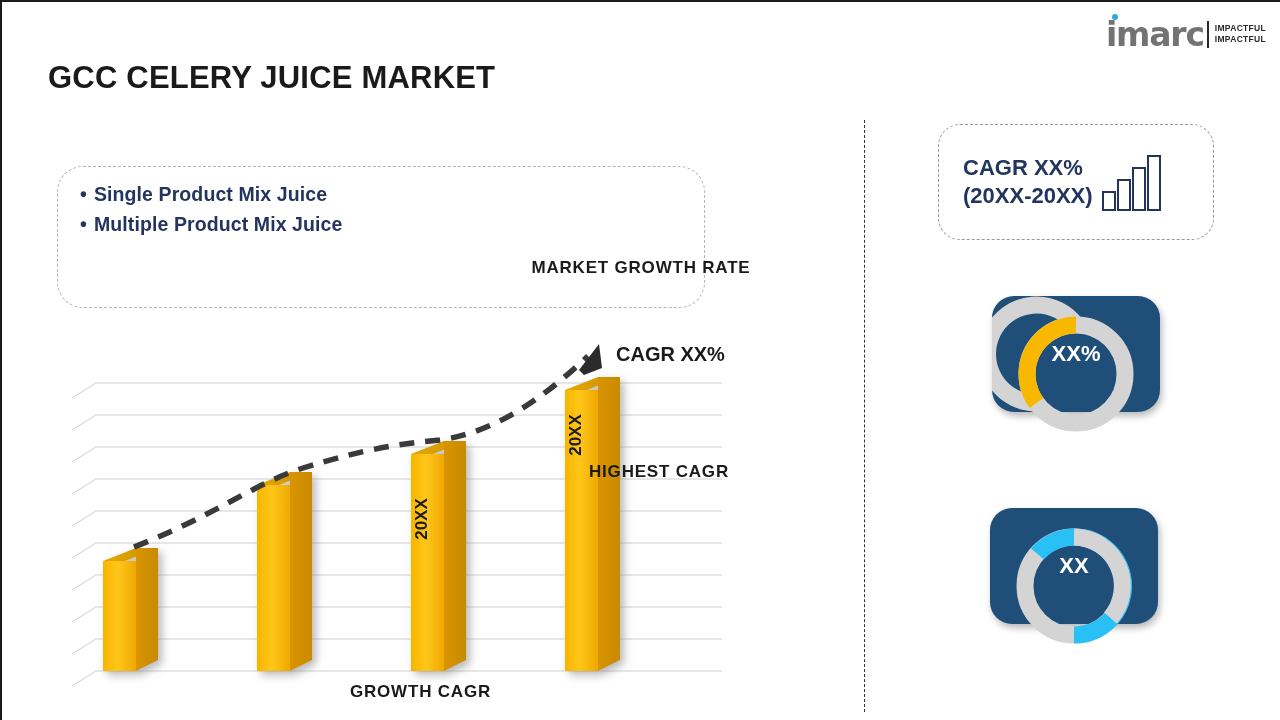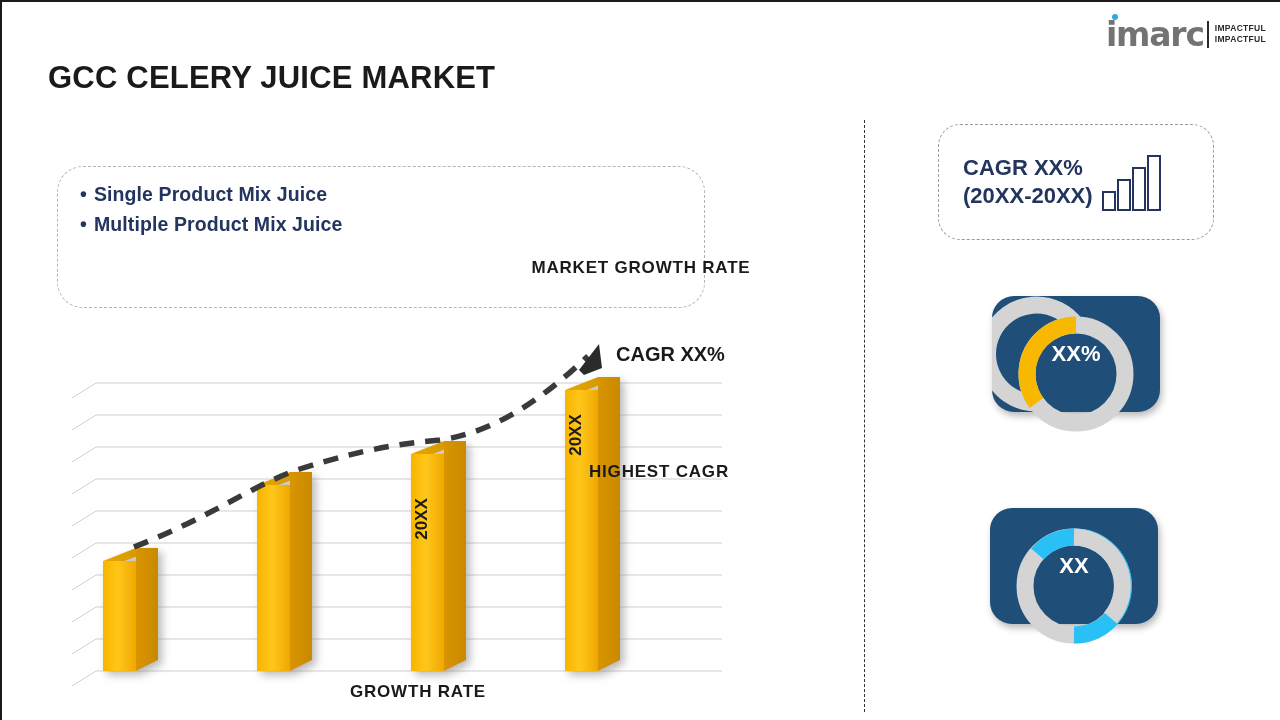--- a/index.html
+++ b/index.html
@@ -279,21 +279,21 @@
       <g>
         <path d="M 86 215 C 170 182, 205 152, 255 136
                  C 320 116, 352 112, 392 108
                  C 450 100, 500 62, 540 24" stroke="#3a3a3a" stroke-width="5.5" fill="none" stroke-dasharray="15 11" stroke-linecap="butt"></path>
         <polygon points="531,38 551,12 554,36 536,43" fill="#2b2b2b"></polygon>
       </g>
     </svg>
   </div>
 
   <div id="cagr-arrow-label">CAGR XX%</div>
-  <div id="axis-label">GROWTH RATE</div>
+  <div id="axis-label">GROWTH CAGR</div>
 
   <div id="divider"></div>
 
   <div id="cagr-box">
     <div id="cagr-text">CAGR XX%
 (20XX-20XX)</div>
     <svg id="cagr-bars" width="62" height="60" viewBox="0 0 62 60">
       <rect x="2" y="40" width="12" height="18" fill="none" stroke="#23355E" stroke-width="2"></rect>
       <rect x="17" y="28" width="12" height="30" fill="none" stroke="#23355E" stroke-width="2"></rect>
       <rect x="32" y="16" width="12" height="42" fill="none" stroke="#23355E" stroke-width="2"></rect>

